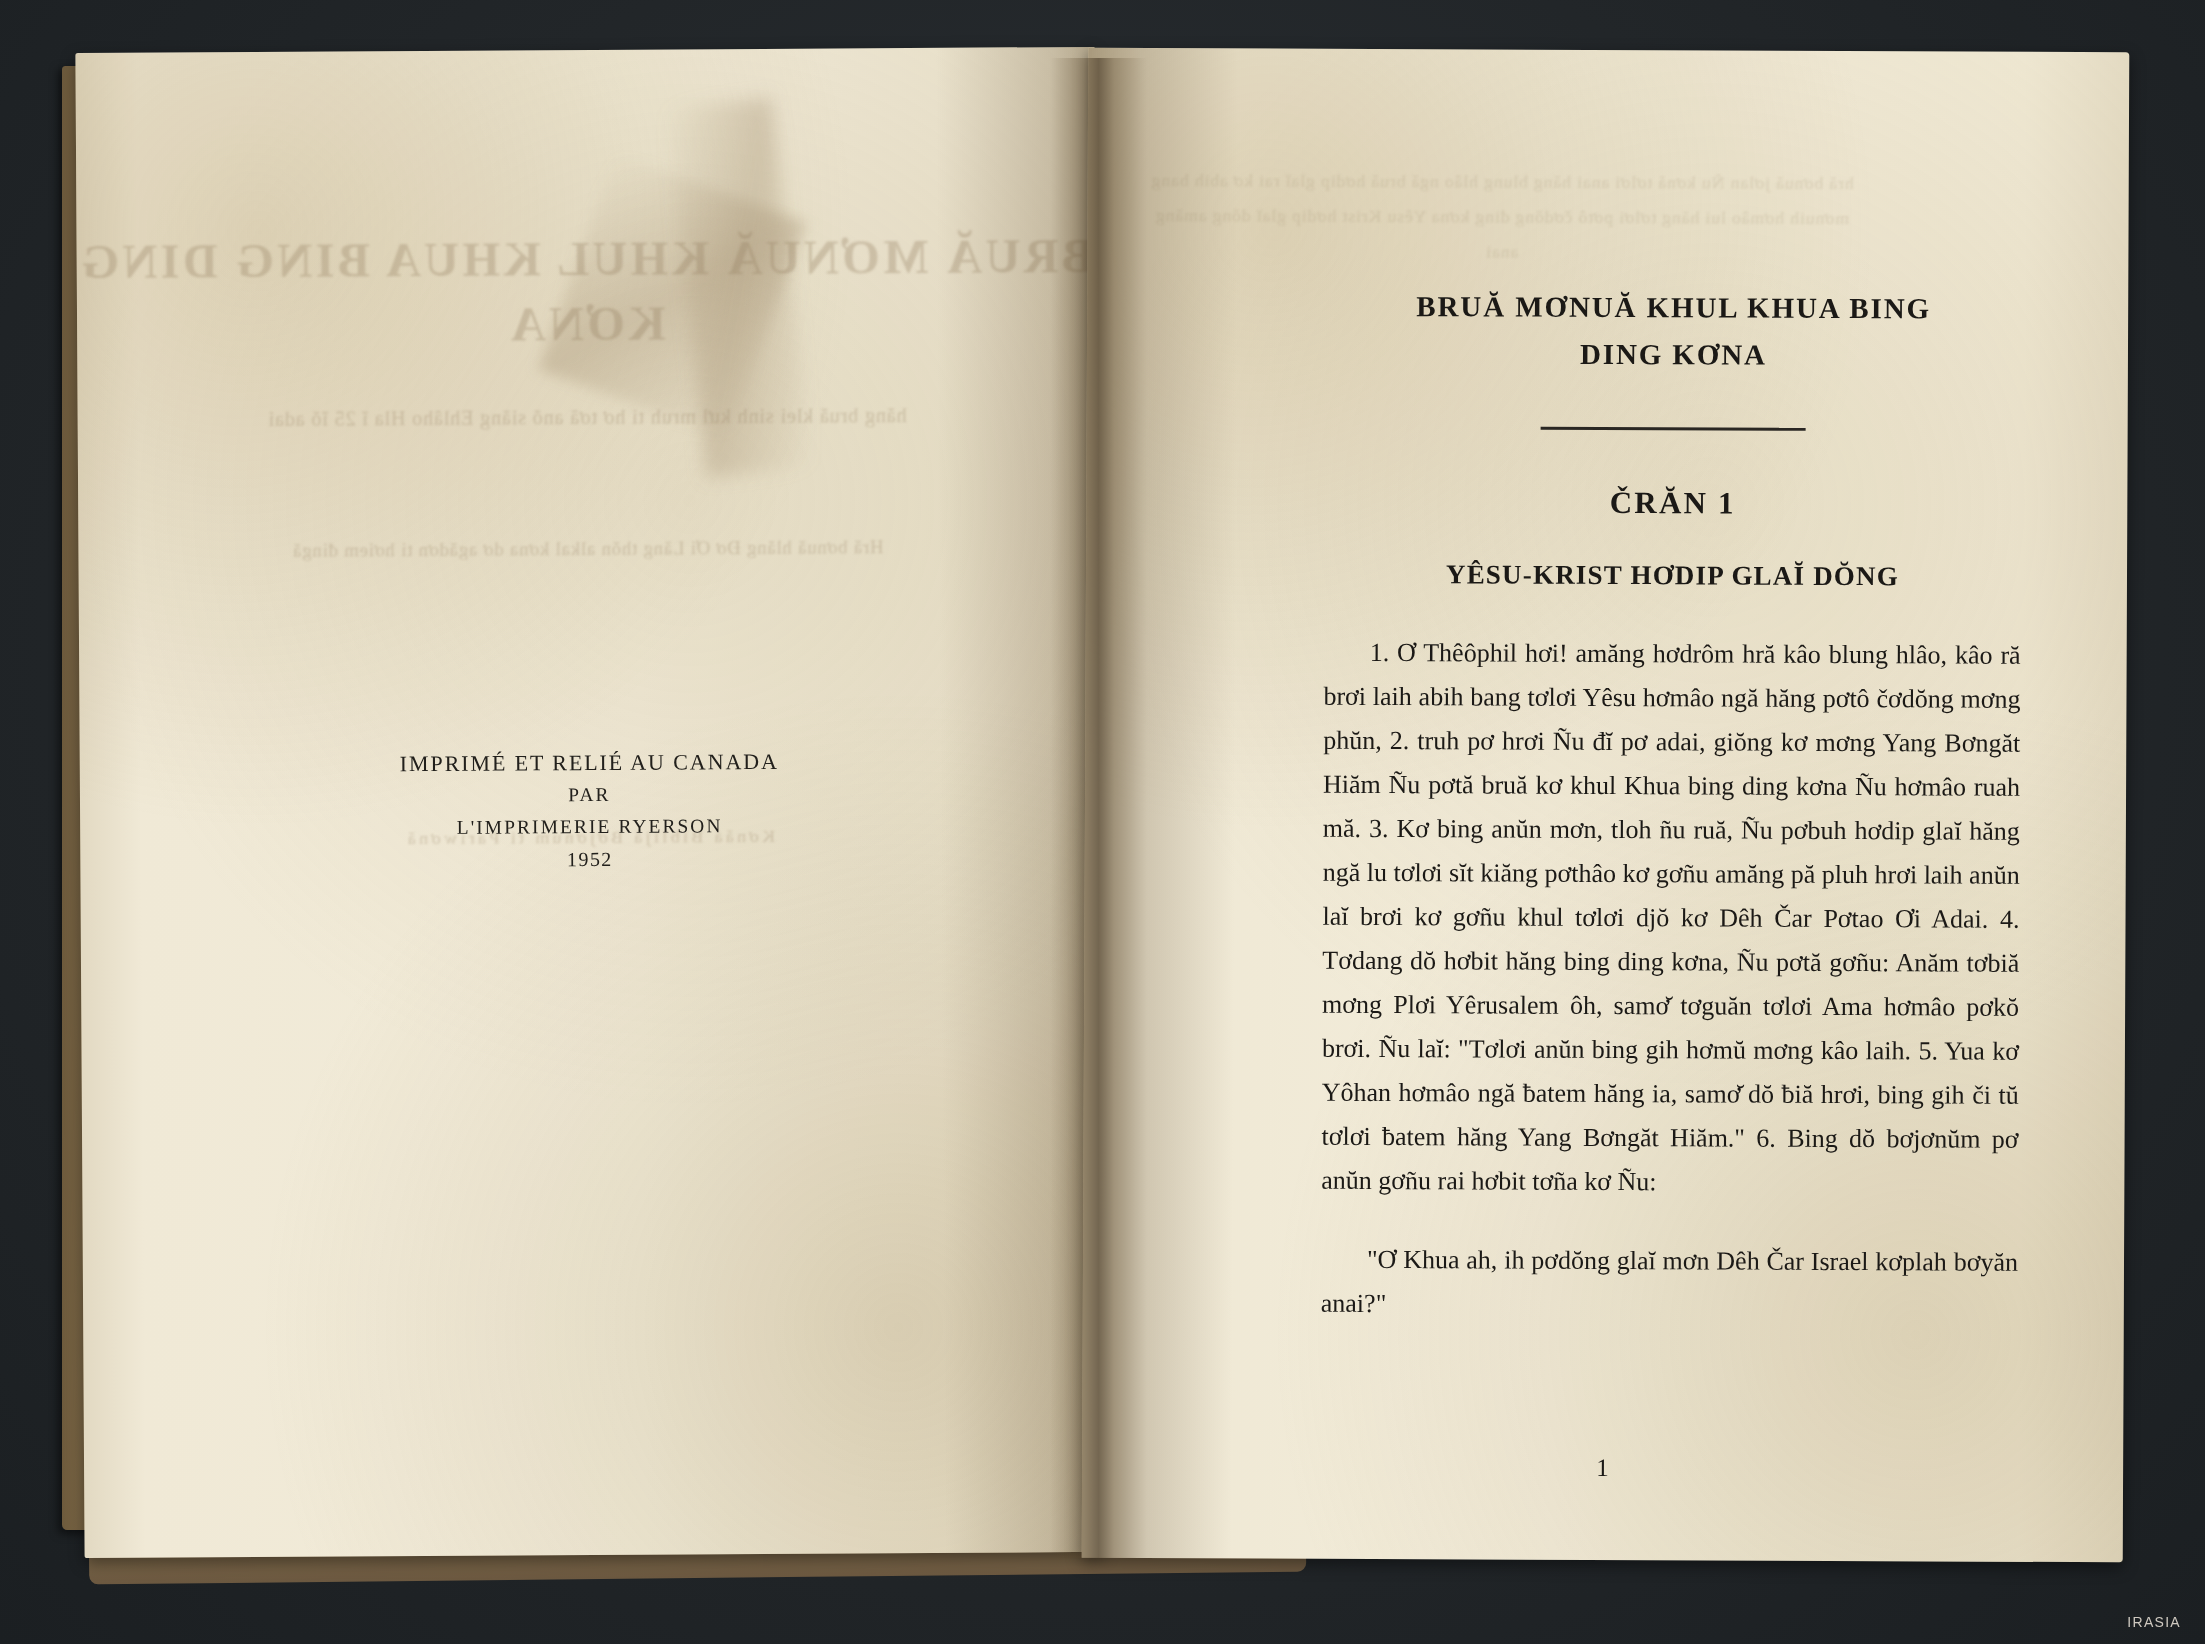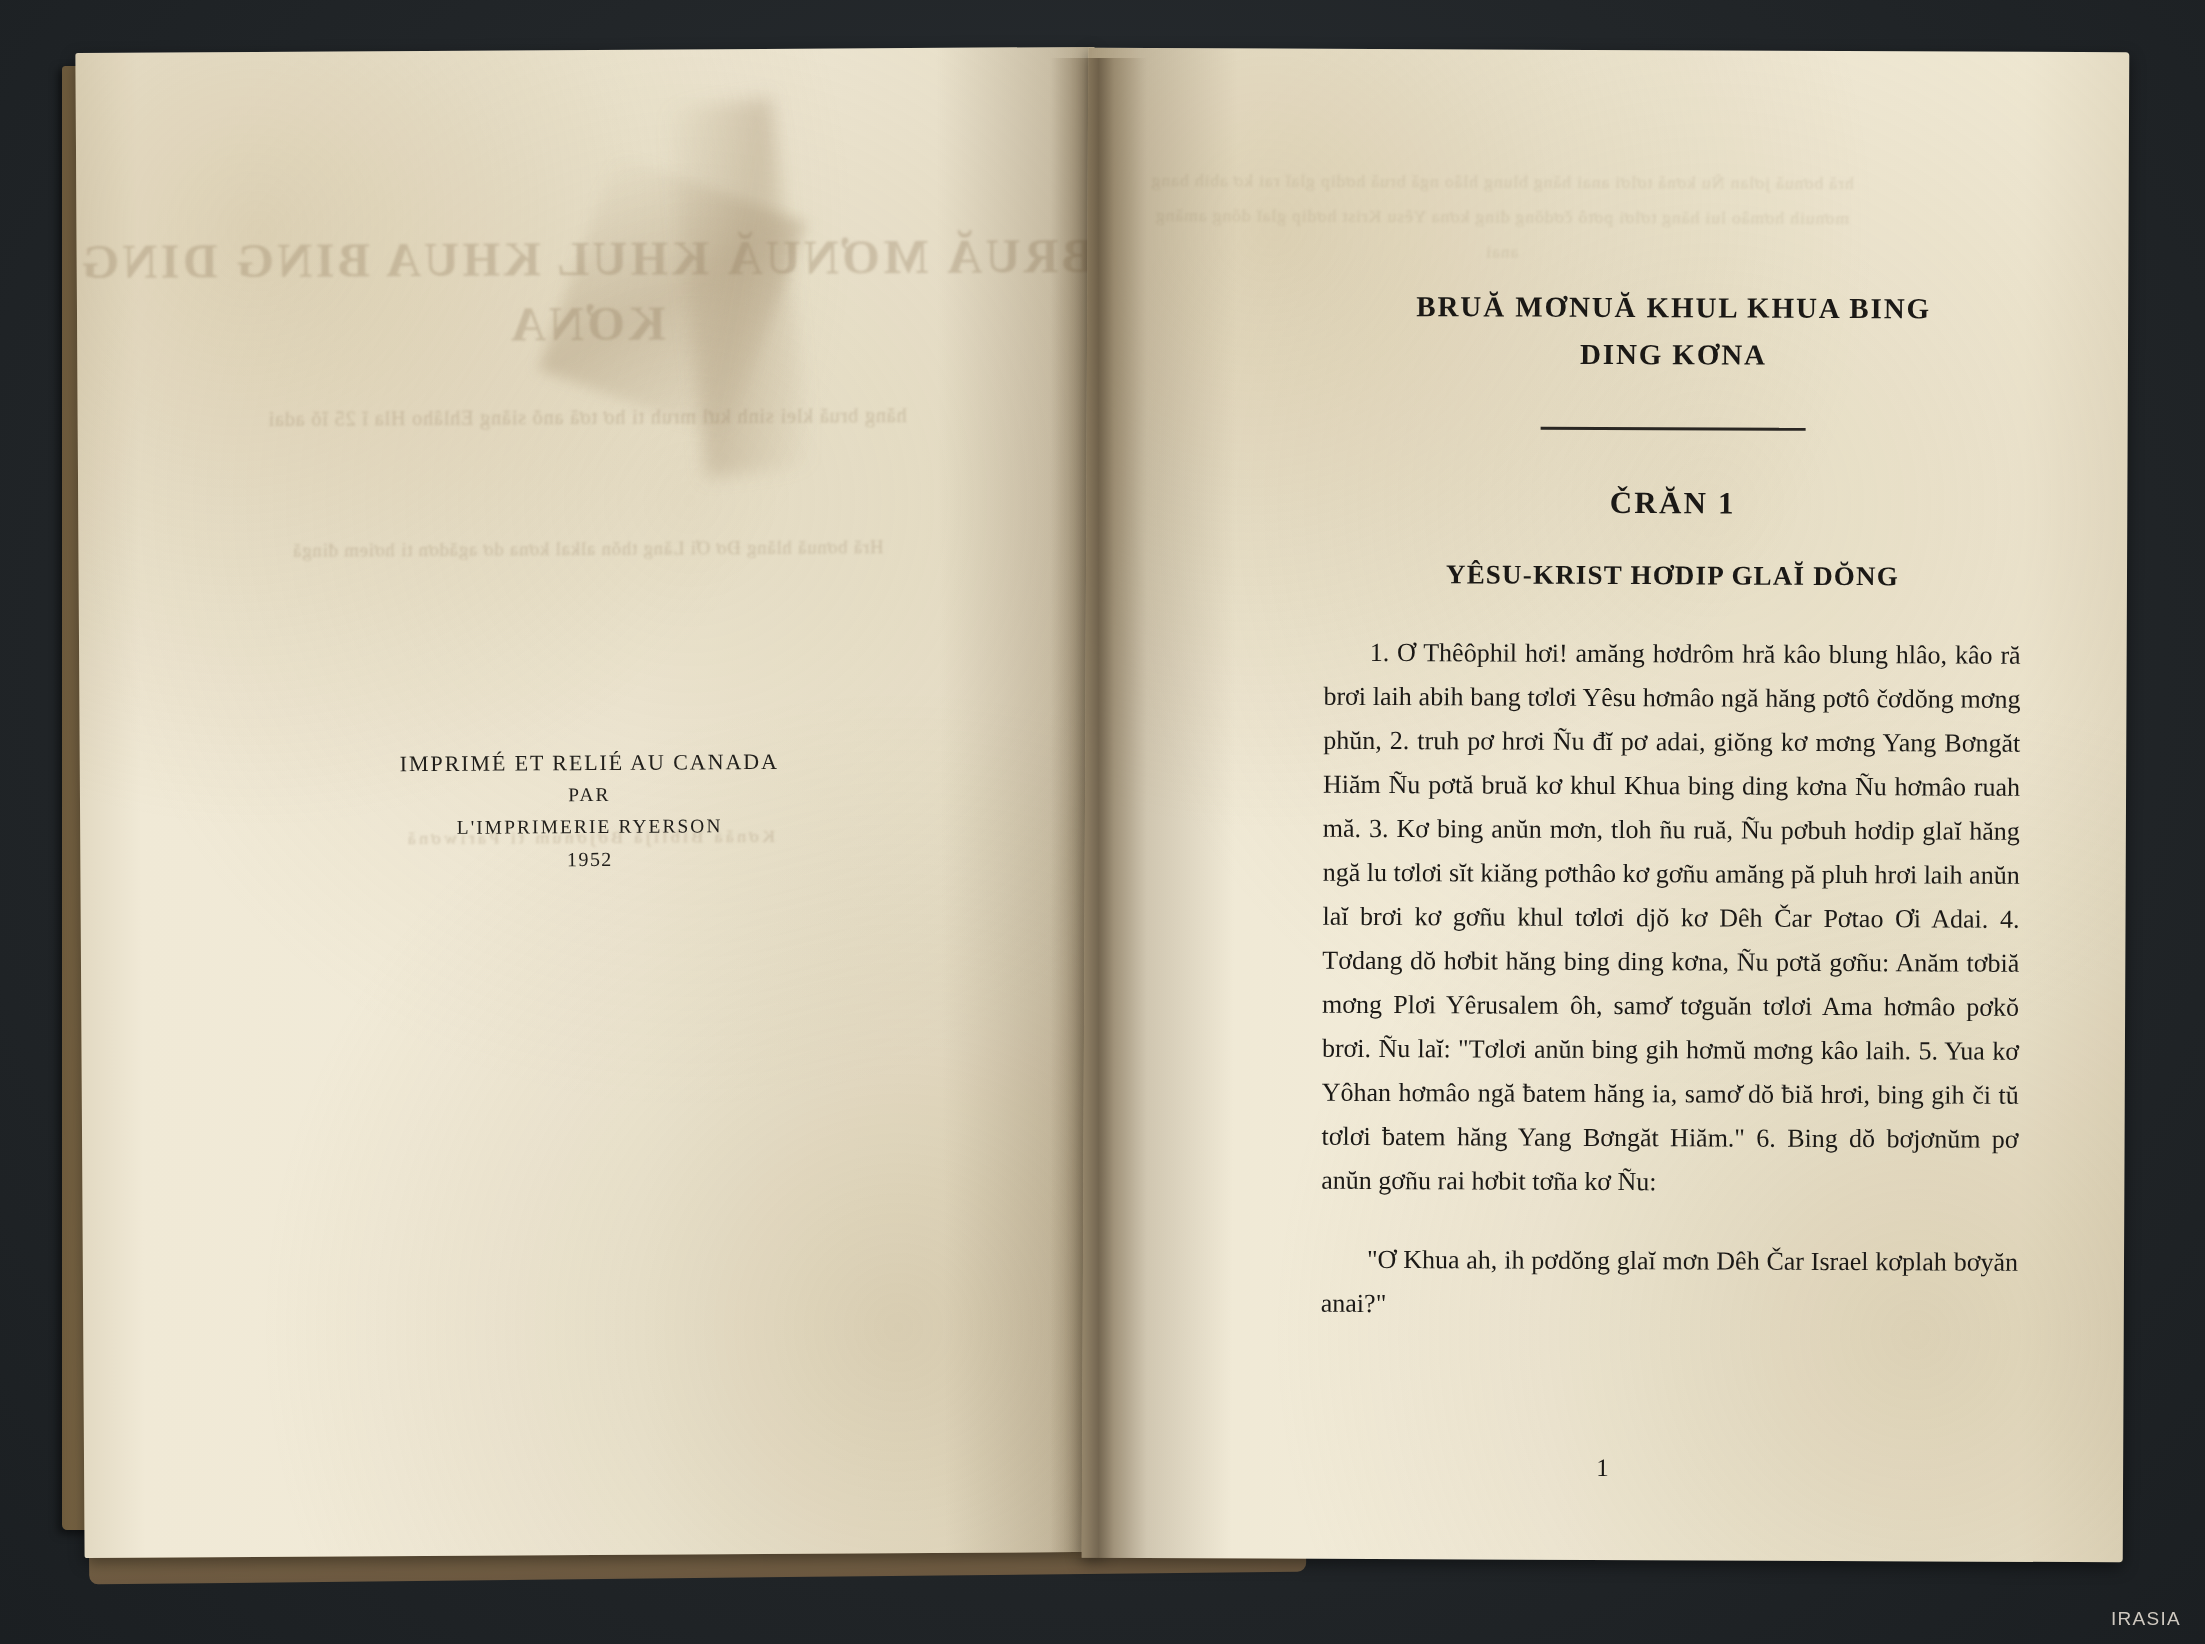--- a/index.html
+++ b/index.html
@@ -261,21 +261,21 @@
   .crease-1 { left: 494px; top: 132px; width: 203px; height: 229px; transform: rotate(20deg); filter: blur(7px); }
   .crease-2 { left: 609px; top: 53px; width: 106px; height: 371px; transform: rotate(-6deg); filter: blur(8.8px); }
 
   
   .watermark {
     position: absolute;
     right: 25px;
     bottom: 14px;
     color: #cfc9c0;
     font-family: "Liberation Sans", sans-serif;
-    font-size: 19px;
+    font-size: 14px;
     letter-spacing: 1.3px;
   }
 </style>
 </head>
 <body>
 
 <div class="backdrop"></div>
 
 <div class="book">
 

